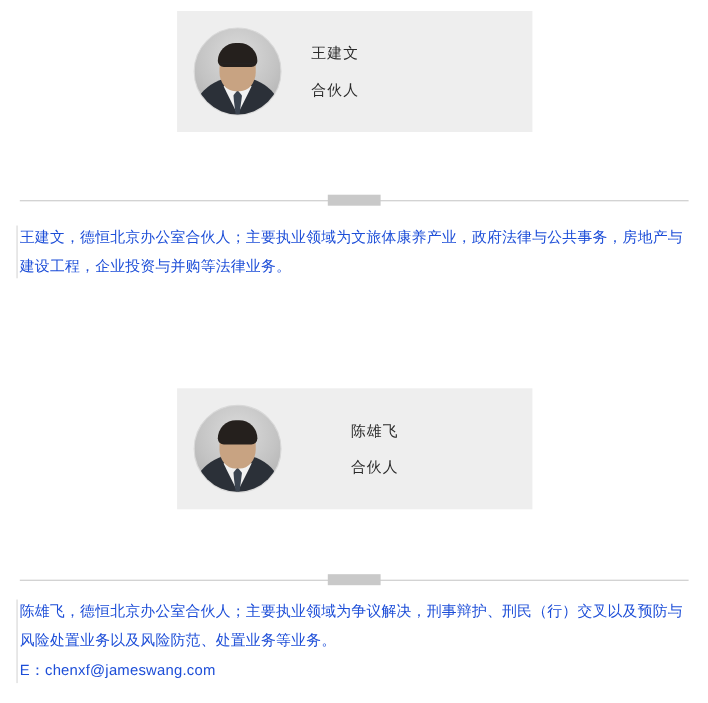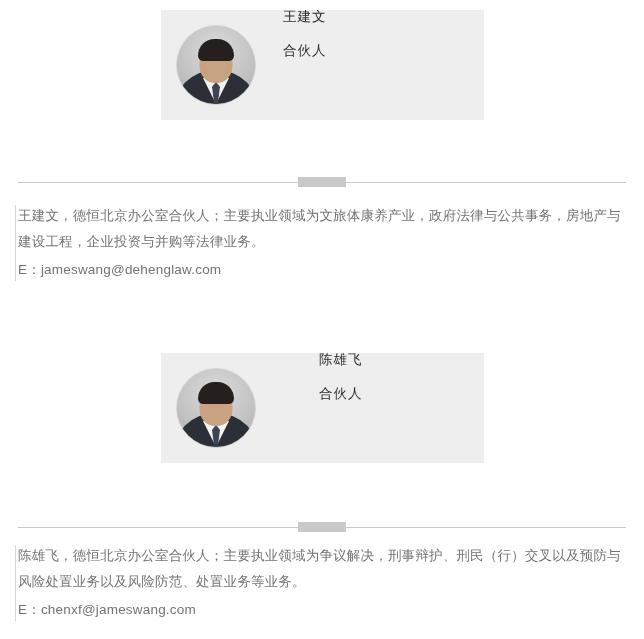--- a/index.html
+++ b/index.html
@@ -23,21 +23,21 @@
   }
 
   
   .card {
     position: absolute;
     left: 161px;
     width: 323px;
     height: 110px;
     background: #eeeeee;
     display: flex;
-    align-items: flex-start;
+    align-items: center;
   }
   .card-photo-wrap {
     width: 110px;
     height: 110px;
     display: flex;
     align-items: center;
     justify-content: center;
     flex: 0 0 110px;
   }
   .avatar {
@@ -148,21 +148,21 @@
     background: #c9c9c9;
   }
 
   
   .bio {
     position: absolute;
     left: 18px;
     width: 608px;
     font-size: 13.5px;
     line-height: 26px;
-    color: #737373;
+    color: #1d4ed8;
     letter-spacing: 0.2px;
   }
   .bio .left-rule {
     position: absolute;
     left: -3px;
     top: 2px;
     bottom: 2px;
     width: 1px;
     background: #d6d6d6;
   }
@@ -206,21 +206,20 @@
     </div>
   </div>
 
   <div class="divider" id="divider-1">
     <div class="tab"></div>
   </div>
 
   <div class="bio" id="bio-1">
     <div class="left-rule"></div>
     <p>王建文，德恒北京办公室合伙人；主要执业领域为文旅体康养产业，政府法律与公共事务，房地产与建设工程，企业投资与并购等法律业务。</p>
-    <p class="email">E：jameswang@dehenglaw.com</p>
   </div>
 
   <div class="card" id="card-2">
     <div class="card-photo-wrap">
       <div class="avatar">
         <div class="bg"></div>
         <div class="suit"></div>
         <div class="shirt"></div>
         <div class="tie"></div>
         <div class="head"></div>

